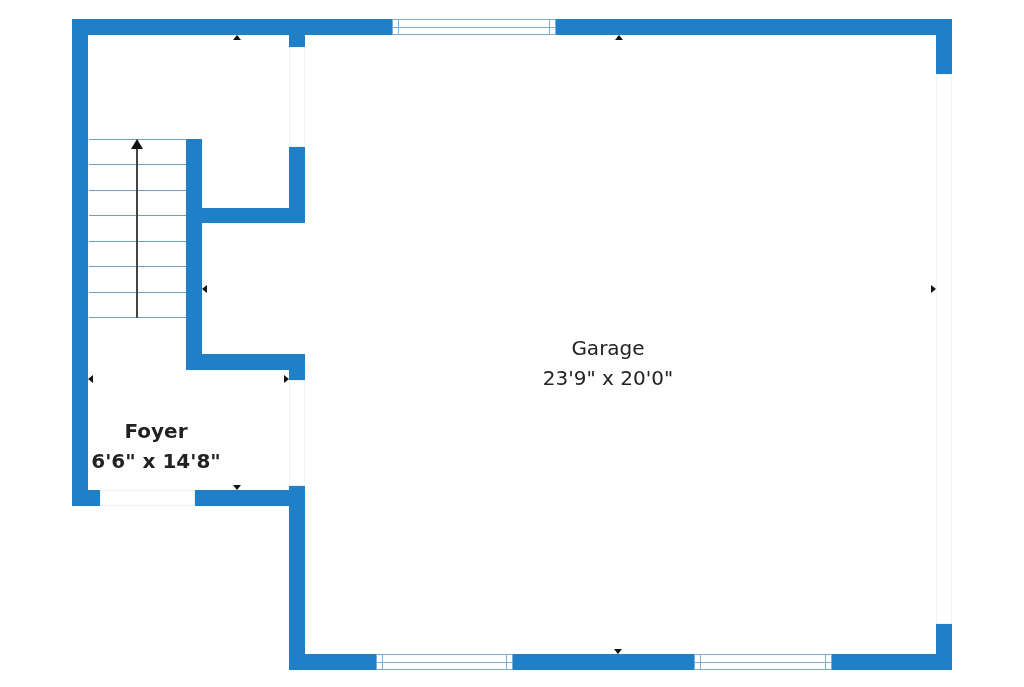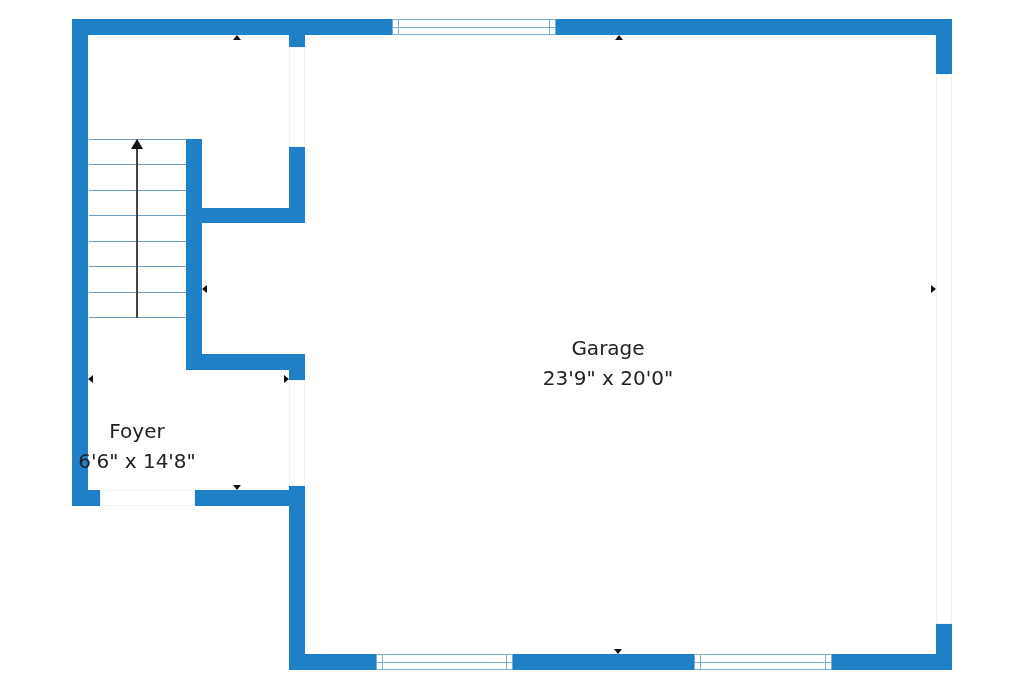--- a/index.html
+++ b/index.html
@@ -82,18 +82,18 @@
   <div class="tri" style="left:931px;top:285px;border-top:4px solid transparent;border-bottom:4px solid transparent;border-left:5px solid #111;"></div>
   <div class="tri" style="left:88px;top:375px;border-top:4px solid transparent;border-bottom:4px solid transparent;border-right:5px solid #111;"></div>
   <div class="tri" style="left:284px;top:375px;border-top:4px solid transparent;border-bottom:4px solid transparent;border-left:5px solid #111;"></div>
   <div class="tri" style="left:233px;top:485px;border-left:4px solid transparent;border-right:4px solid transparent;border-top:5px solid #111;"></div>
   <div class="tri" style="left:614px;top:649px;border-left:4px solid transparent;border-right:4px solid transparent;border-top:5px solid #111;"></div>
 
   <div class="label" style="left:508px;top:333px;width:200px;text-align:center;">
     <div>Garage</div>
     <div>23'9" x 20'0"</div>
   </div>
-  <div class="label" style="left:57px;top:416px;width:160px;">
+  <div class="label" style="left:76px;top:416px;width:160px;font-weight:bold;">
     <div>Foyer</div>
     <div>6'6" x 14'8"</div>
   </div>
 
 </div>
 
 </body></html>

